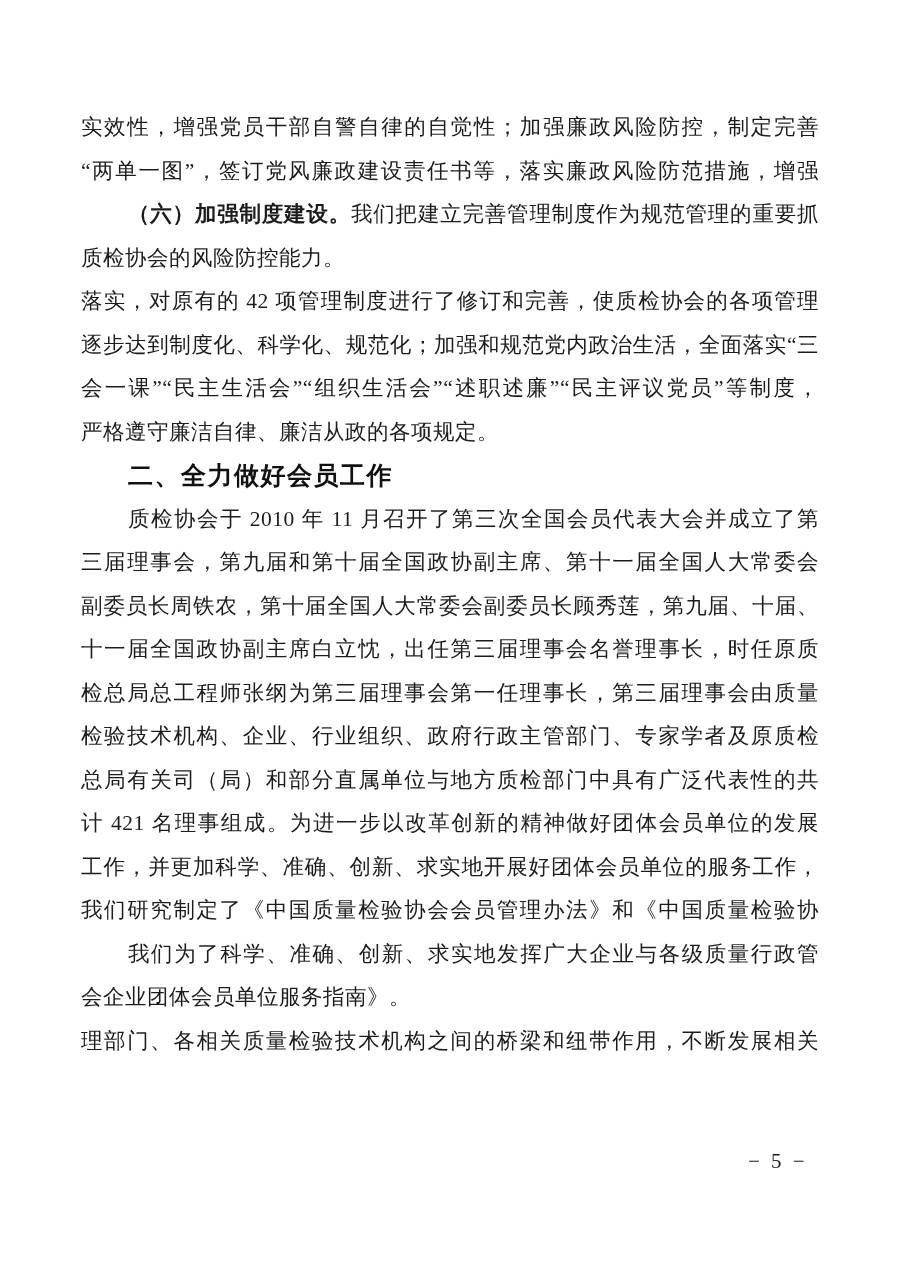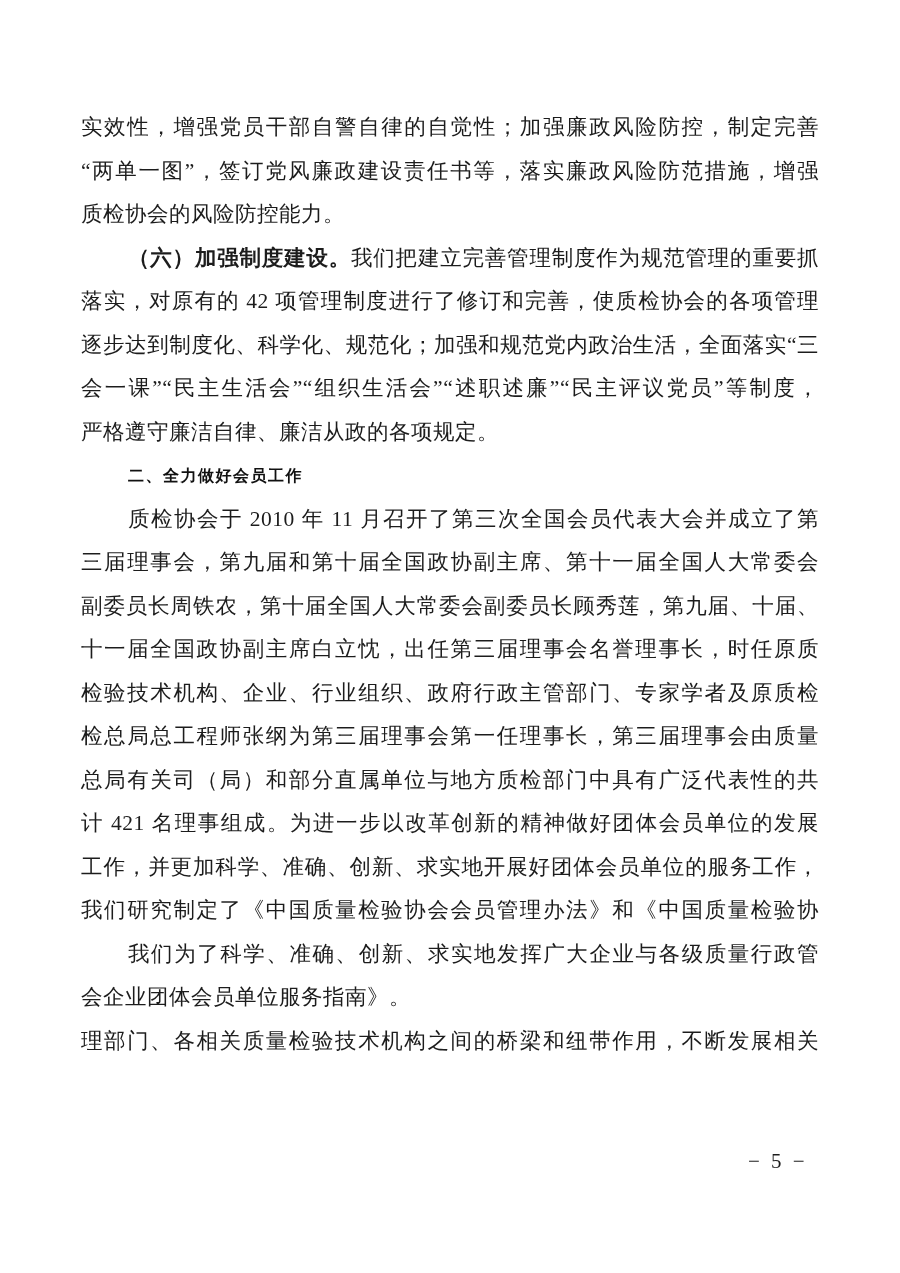--- a/index.html
+++ b/index.html
@@ -35,21 +35,21 @@
   }
   .line.indent {
     text-indent: 47px;
   }
   .bold {
     font-weight: bold;
   }
   .heading {
     font-family: "Liberation Sans", "DejaVu Sans", sans-serif;
     font-weight: bold;
-    font-size: 16px;
+    font-size: 25px;
     line-height: 43.5px;
     height: 43.5px;
     padding-left: 47px;
     letter-spacing: 1.5px;
     color: #111111;
   }
   .page-number {
     position: absolute;
     left: 748px;
     top: 1149px;
@@ -60,38 +60,38 @@
   }
 </style>
 </head>
 <body>
 
 <div class="page">
   <div class="body-text">
 
     <div class="line just">实效性，增强党员干部自警自律的自觉性；加强廉政风险防控，制定完善</div>
     <div class="line just">“两单一图”，签订党风廉政建设责任书等，落实廉政风险防范措施，增强</div>
-    <div class="line">质检协会的风险防控能力。</div>
-
     <div class="line just indent">
       <span class="bold">（六）加强制度建设。</span><span>我们把建立完善管理制度作为规范管理的重要抓</span>
     </div>
+
+    <div class="line">质检协会的风险防控能力。</div>
     <div class="line just">落实，对原有的 42 项管理制度进行了修订和完善，使质检协会的各项管理</div>
     <div class="line just">逐步达到制度化、科学化、规范化；加强和规范党内政治生活，全面落实“三</div>
     <div class="line just">会一课”“民主生活会”“组织生活会”“述职述廉”“民主评议党员”等制度，</div>
     <div class="line">严格遵守廉洁自律、廉洁从政的各项规定。</div>
 
     <div class="heading">二、全力做好会员工作</div>
 
     <div class="line just indent">质检协会于 2010 年 11 月召开了第三次全国会员代表大会并成立了第</div>
     <div class="line just">三届理事会，第九届和第十届全国政协副主席、第十一届全国人大常委会</div>
     <div class="line just">副委员长周铁农，第十届全国人大常委会副委员长顾秀莲，第九届、十届、</div>
     <div class="line just">十一届全国政协副主席白立忱，出任第三届理事会名誉理事长，时任原质</div>
+    <div class="line just">检总局总工程师张纲为第三届理事会第一任理事长，第三届理事会由质量</div>
     <div class="line just">检验技术机构、企业、行业组织、政府行政主管部门、专家学者及原质检</div>
-    <div class="line just">检总局总工程师张纲为第三届理事会第一任理事长，第三届理事会由质量</div>
     <div class="line just">总局有关司（局）和部分直属单位与地方质检部门中具有广泛代表性的共</div>
     <div class="line just">计 421 名理事组成。为进一步以改革创新的精神做好团体会员单位的发展</div>
     <div class="line just">工作，并更加科学、准确、创新、求实地开展好团体会员单位的服务工作，</div>
     <div class="line just">我们研究制定了《中国质量检验协会会员管理办法》和《中国质量检验协</div>
     <div class="line just indent">我们为了科学、准确、创新、求实地发挥广大企业与各级质量行政管</div>
 
     <div class="line">会企业团体会员单位服务指南》。</div>
     <div class="line just">理部门、各相关质量检验技术机构之间的桥梁和纽带作用，不断发展相关</div>
 
   </div>

